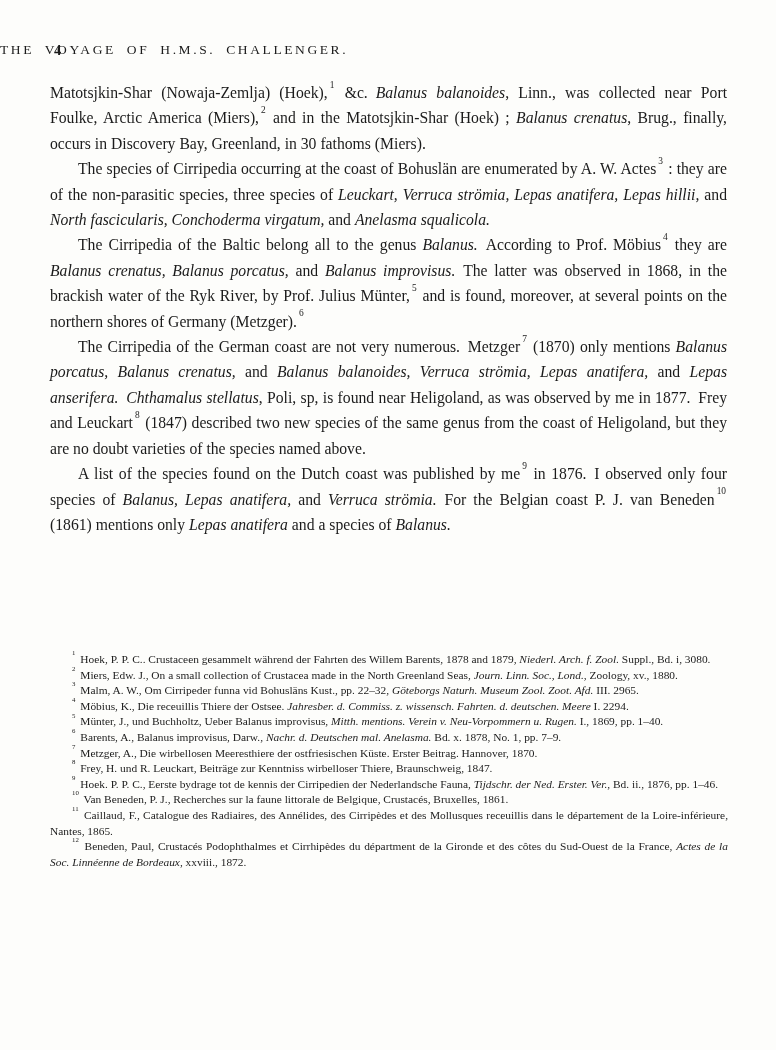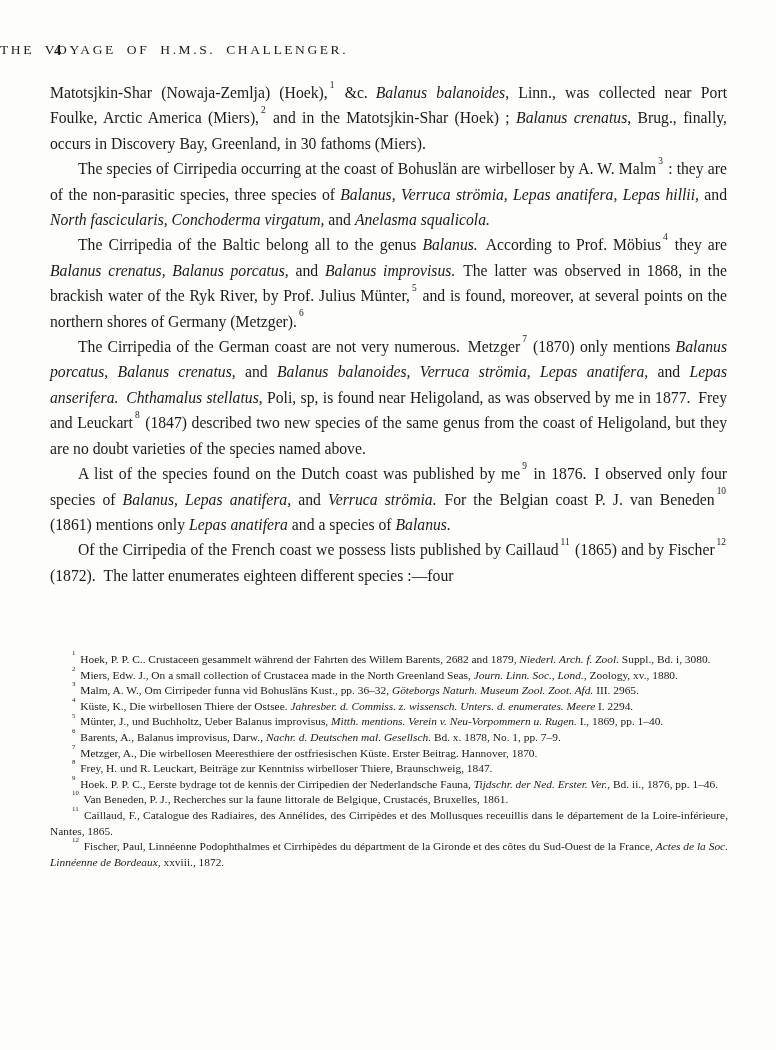--- a/index.html
+++ b/index.html
@@ -85,33 +85,32 @@
 </head>
 <body>
 
 <div class="page">
   <div class="running-header">
     <span class="page-number">4</span>
     <div class="running-head-title">THE VOYAGE OF H.M.S. CHALLENGER.</div>
   </div>
   <div class="body-text">
       <p class="para"><span>Matotsjkin-Shar (Nowaja-Zemlja) (Hoek),</span><sup>1</sup><span> &amp;c. </span><i>Balanus balanoides</i><span>, Linn., was collected near Port Foulke, Arctic America (Miers),</span><sup>2</sup><span> and in the Matotsjkin-Shar (Hoek) ; </span><i>Balanus crenatus</i><span>, Brug., finally, occurs in Discovery Bay, Greenland, in 30 fathoms (Miers).</span></p>
-      <p class="para indent"><span>The species of Cirripedia occurring at the coast of Bohuslän are wirbelloser by A. W. Malm</span><sup>3</sup><span> : they are of the non-parasitic species, three species of </span><i>Balanus, Verruca strömia, Lepas anatifera, Lepas hillii,</i><span> and </span><i>North fascicularis, Conchoderma virgatum,</i><span> and </span><i>Anelasma squalicola.</i></p>
+      <p class="para indent"><span>The species of Cirripedia occurring at the coast of Bohuslän are enumerated by A. W. Actes</span><sup>3</sup><span> : they are of the non-parasitic species, three species of </span><i>Leuckart, Verruca strömia, Lepas anatifera, Lepas hillii,</i><span> and </span><i>North fascicularis, Conchoderma virgatum,</i><span> and </span><i>Anelasma squalicola.</i></p>
       <p class="para indent"><span>The Cirripedia of the Baltic belong all to the genus </span><i>Balanus.</i><span> According to Prof. Möbius</span><sup>4</sup><span> they are </span><i>Balanus crenatus, Balanus porcatus,</i><span> and </span><i>Balanus improvisus.</i><span> The latter was observed in 1868, in the brackish water of the Ryk River, by Prof. Julius Münter,</span><sup>5</sup><span> and is found, moreover, at several points on the northern shores of Germany (Metzger).</span><sup>6</sup></p>
       <p class="para indent"><span>The Cirripedia of the German coast are not very numerous. Metzger</span><sup>7</sup><span> (1870) only mentions </span><i>Balanus porcatus, Balanus crenatus,</i><span> and </span><i>Balanus balanoides, Verruca strömia, Lepas anatifera,</i><span> and </span><i>Lepas anserifera.</i><span> </span><i>Chthamalus stellatus</i><span>, Poli, sp, is found near Heligoland, as was observed by me in 1877. Frey and Leuckart</span><sup>8</sup><span> (1847) described two new species of the same genus from the coast of Heligoland, but they are no doubt varieties of the species named above.</span></p>
       <p class="para indent"><span>A list of the species found on the Dutch coast was published by me</span><sup>9</sup><span> in 1876. I observed only four species of </span><i>Balanus, Lepas anatifera,</i><span> and </span><i>Verruca strömia.</i><span> For the Belgian coast P. J. van Beneden</span><sup>10</sup><span> (1861) mentions only </span><i>Lepas anatifera</i><span> and a species of </span><i>Balanus.</i></p>
-      <p class="para indent"><span>Of the Cirripedia of the French coast we possess lists published by Caillaud</span><sup>11</sup><span> (1865) and by Fischer</span><sup>12</sup><span> (1872). The latter enumerates eighteen different species :—four</span></p>
     </div>
   <div class="footnotes">
-      <p class="footnote"><sup>1</sup> <span>Hoek, P. P. C.. Crustaceen gesammelt während der Fahrten des Willem Barents, 2682 and 1879, </span><i>Niederl. Arch. f. Zool.</i><span> Suppl., Bd. i, 3080.</span></p>
+      <p class="footnote"><sup>1</sup> <span>Hoek, P. P. C.. Crustaceen gesammelt während der Fahrten des Willem Barents, 1878 and 1879, </span><i>Niederl. Arch. f. Zool.</i><span> Suppl., Bd. i, 3080.</span></p>
       <p class="footnote"><sup>2</sup> <span>Miers, Edw. J., On a small collection of Crustacea made in the North Greenland Seas, </span><i>Journ. Linn. Soc., Lond.</i><span>, Zoology, xv., 1880.</span></p>
-      <p class="footnote"><sup>3</sup> <span>Malm, A. W., Om Cirripeder funna vid Bohusläns Kust., pp. 36–32, </span><i>Göteborgs Naturh. Museum Zool. Zoot. Afd.</i><span> III. 2965.</span></p>
-      <p class="footnote"><sup>4</sup> <span>Küste, K., Die wirbellosen Thiere der Ostsee. </span><i>Jahresber. d. Commiss. z. wissensch. Unters. d. enumerates. Meere</i><span> I. 2294.</span></p>
+      <p class="footnote"><sup>3</sup> <span>Malm, A. W., Om Cirripeder funna vid Bohusläns Kust., pp. 22–32, </span><i>Göteborgs Naturh. Museum Zool. Zoot. Afd.</i><span> III. 2965.</span></p>
+      <p class="footnote"><sup>4</sup> <span>Möbius, K., Die receuillis Thiere der Ostsee. </span><i>Jahresber. d. Commiss. z. wissensch. Fahrten. d. deutschen. Meere</i><span> I. 2294.</span></p>
       <p class="footnote"><sup>5</sup> <span>Münter, J., und Buchholtz, Ueber Balanus improvisus, </span><i>Mitth. mentions. Verein v. Neu-Vorpommern u. Rugen.</i><span> I., 1869, pp. 1–40.</span></p>
-      <p class="footnote"><sup>6</sup> <span>Barents, A., Balanus improvisus, Darw., </span><i>Nachr. d. Deutschen mal. Gesellsch.</i><span> Bd. x. 1878, No. 1, pp. 7–9.</span></p>
+      <p class="footnote"><sup>6</sup> <span>Barents, A., Balanus improvisus, Darw., </span><i>Nachr. d. Deutschen mal. Anelasma.</i><span> Bd. x. 1878, No. 1, pp. 7–9.</span></p>
       <p class="footnote"><sup>7</sup> <span>Metzger, A., Die wirbellosen Meeresthiere der ostfriesischen Küste. Erster Beitrag. Hannover, 1870.</span></p>
       <p class="footnote"><sup>8</sup> <span>Frey, H. und R. Leuckart, Beiträge zur Kenntniss wirbelloser Thiere, Braunschweig, 1847.</span></p>
       <p class="footnote"><sup>9</sup> <span>Hoek. P. P. C., Eerste bydrage tot de kennis der Cirripedien der Nederlandsche Fauna, </span><i>Tijdschr. der Ned. Erster. Ver.</i><span>, Bd. ii., 1876, pp. 1–46.</span></p>
       <p class="footnote"><sup>10</sup> <span>Van Beneden, P. J., Recherches sur la faune littorale de Belgique, Crustacés, Bruxelles, 1861.</span></p>
       <p class="footnote"><sup>11</sup> <span>Caillaud, F., Catalogue des Radiaires, des Annélides, des Cirripèdes et des Mollusques receuillis dans le département de la Loire-inférieure, Nantes, 1865.</span></p>
-      <p class="footnote"><sup>12</sup> <span>Fischer, Paul, Linnéenne Podophthalmes et Cirrhipèdes du départment de la Gironde et des côtes du Sud-Ouest de la France, </span><i>Actes de la Soc. Linnéenne de Bordeaux</i><span>, xxviii., 1872.</span></p>
+      <p class="footnote"><sup>12</sup> <span>Beneden, Paul, Crustacés Podophthalmes et Cirrhipèdes du départment de la Gironde et des côtes du Sud-Ouest de la France, </span><i>Actes de la Soc. Linnéenne de Bordeaux</i><span>, xxviii., 1872.</span></p>
     </div>
 </div>
 
 </body></html>

